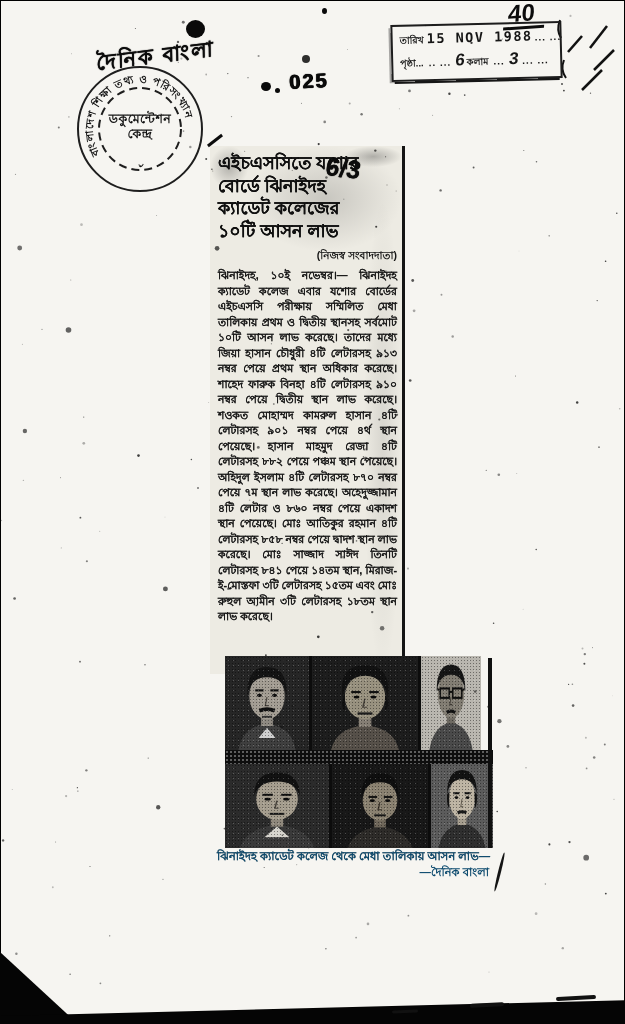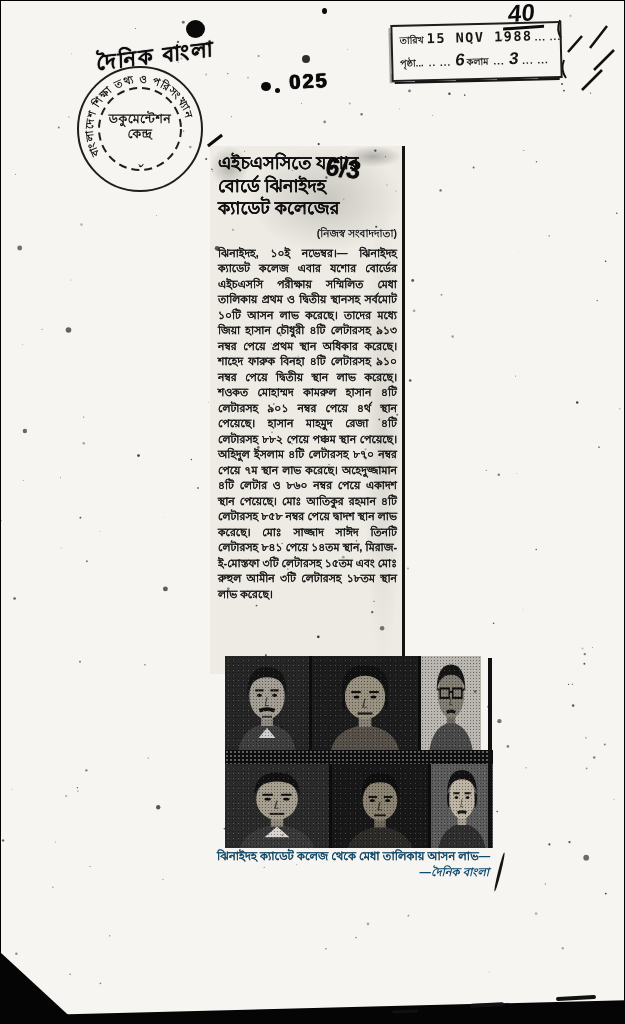--- a/index.html
+++ b/index.html
@@ -64,21 +64,21 @@
                          radial-gradient(rgba(255,255,255,.30) .5px, transparent .7px);
         background-size:3px 3px,5px 5px;background-position:0 0,1px 2px;}
   .photo svg{display:block;width:100%;height:100%;}
   #photo-rule{position:absolute;left:263px;top:2px;width:4px;height:190px;background:#101010;}
   #photo-separator{height:14px;background:#0e0e0e;
         background-image:radial-gradient(rgba(255,255,255,.35) .7px, transparent .9px);background-size:4px 4px;}
   
   #photo-caption{position:absolute;left:217px;top:849px;width:286px;z-index:10;color:#0c4a6e;}
   #photo-caption .cap{font-size:11.4px;line-height:15.5px;font-weight:800;text-align:justify;
         text-shadow:0 0 .4px rgba(0,0,0,.5);}
-  #photo-caption .credit{font-size:11.4px;font-weight:800;text-align:right;padding-right:14px;line-height:15px;font-style:italic;}
+  #photo-caption .credit{font-size:11.4px;font-weight:800;text-align:right;padding-right:14px;line-height:15px;}
   .caption-pen{position:absolute;left:498px;top:852px;width:3px;height:40px;background:#141414;
         border-radius:60%;transform:rotate(14deg);z-index:11;}
 </style>
 </head>
 <body>
 
 <div id="page">
 
   <div id="archive-number" class="hand">40</div>
 
@@ -135,20 +135,21 @@
   </div>
 
   <div class="slash-mark"></div>
   <div id="clipping-note" class="hand">6/3</div>
 
   <div id="clipping">
     <div class="headline">
       <div>এইচএসসিতে যশোর</div>
       <div>বোর্ডে ঝিনাইদহ</div>
       <div>ক্যাডেট কলেজের</div>
+      <div>১০টি আসন লাভ</div>
     </div>
     <div class="byline">(নিজস্ব সংবাদদাতা)</div>
     <p class="article" style="margin:0;">
       <span>ঝিনাইদহ, ১০ই নভেম্বর।—</span>
       <span>ঝিনাইদহ ক্যাডেট কলেজ এবার যশোর বোর্ডের এইচএসসি পরীক্ষায় সম্মিলিত মেধা তালিকায় প্রথম ও দ্বিতীয় স্থানসহ সর্বমোট ১০টি আসন লাভ করেছে। তাদের মধ্যে জিয়া হাসান চৌধুরী ৪টি লেটারসহ ৯১৩ নম্বর পেয়ে প্রথম স্থান অধিকার করেছে। শাহেদ ফারুক বিনহা ৪টি লেটারসহ ৯১০ নম্বর পেয়ে দ্বিতীয় স্থান লাভ করেছে। শওকত মোহাম্মদ কামরুল হাসান ৪টি লেটারসহ ৯০১ নম্বর পেয়ে ৪র্থ স্থান পেয়েছে। হাসান মাহমুদ রেজা ৪টি লেটারসহ ৮৮২ পেয়ে পঞ্চম স্থান পেয়েছে। অহিদুল ইসলাম ৪টি লেটারসহ ৮৭০ নম্বর পেয়ে ৭ম স্থান লাভ করেছে। অহেদুজ্জামান ৪টি লেটার ও ৮৬০ নম্বর পেয়ে একাদশ স্থান পেয়েছে। মোঃ আতিকুর রহমান ৪টি লেটারসহ ৮৫৮ নম্বর পেয়ে দ্বাদশ স্থান লাভ করেছে। মোঃ সাজ্জাদ সাঈদ তিনটি লেটারসহ ৮৪১ পেয়ে ১৪তম স্থান, মিরাজ-ই-মোস্তফা ৩টি লেটারসহ ১৫তম এবং মোঃ রুহুল আমীন ৩টি লেটারসহ ১৮তম স্থান লাভ করেছে।</span>
     </p>
   </div>
 
   <div id="photo-block">
     <div class="photo-row" style="height:94px;width:256px;">

